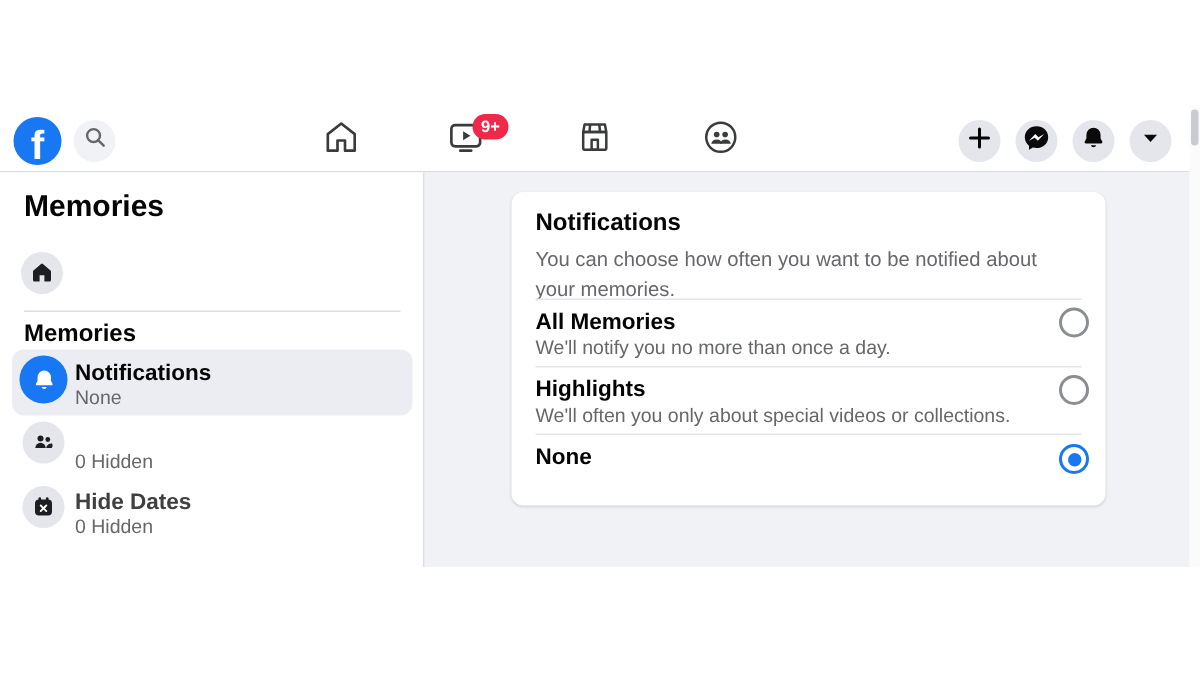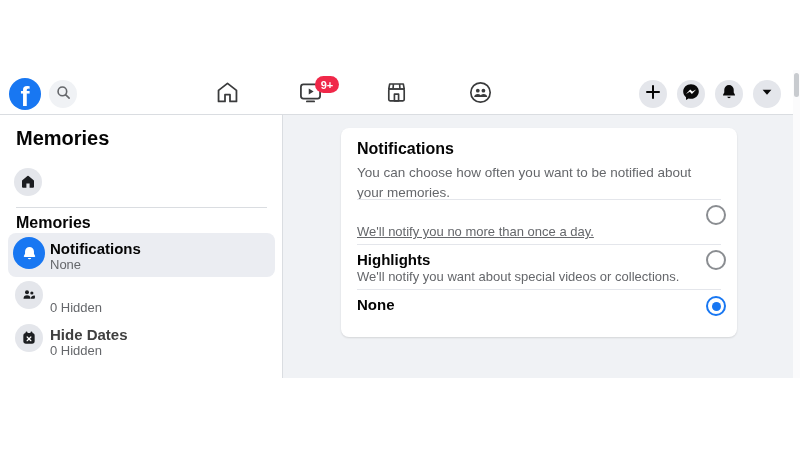--- a/index.html
+++ b/index.html
@@ -84,21 +84,21 @@
   .card {
     left:341px; top:128px; width:396px; height:209px; background:#fff;
     border-radius:8px; box-shadow:0 1px 2px rgba(0,0,0,0.12);
   }
   .card-title { left:357px; top:140px; font-size:16px; font-weight:bold; color:#050505; }
   .card-desc  { left:357px; top:163px; width:352px; font-size:13.5px; line-height:1.45; color:#65676B; }
   .opt-divider { left:357px; width:364px; height:1px; background:#E4E6EB; }
   .d1 { top:199px; } .d2 { top:244px; } .d3 { top:289px; }
   .opt-label { font-size:15px; font-weight:600; color:#050505; left:357px; }
   .opt-sub   { font-size:13px; color:#65676B; left:357px; }
-  .o1l { top:206px; } .o1s { top:224px;text-decoration:underline; }
+  .o1l { top:206px; } .o1s { top:224px; }
   .o2l { top:251px; } .o2s { top:269px; }
   .o3l { top:296px; } .o3s { top:314px; }
   .radio {
     width:20px; height:20px; border-radius:50%; border:2px solid #8A8D91; background:#fff;
   }
   .radio.checked { border:2.5px solid #1877F2; display:flex; align-items:center; justify-content:center; }
   .radio.checked::after { content:""; width:9px; height:9px; border-radius:50%; background:#1877F2; }
   .r1 { left:706px; top:205px; } .r2 { left:706px; top:250px; } .r3 { left:706px; top:296px; }
 </style>
 </head>
@@ -252,25 +252,26 @@
       </svg>
   </div>
   <div class="abs dates-label">Hide Dates</div>
   <div class="abs dates-sub">0 Hidden</div>
 
   <div class="abs card"></div>
   <div class="abs card-title">Notifications</div>
   <div class="abs card-desc">You can choose how often you want to be notified about your memories.</div>
 
   <div class="abs opt-divider d1"></div>
+  <div class="abs opt-label o1l">All Memories</div>
   <div class="abs opt-sub o1s">We'll notify you no more than once a day.</div>
   <div class="abs radio r1"></div>
 
   <div class="abs opt-divider d2"></div>
   <div class="abs opt-label o2l">Highlights</div>
-  <div class="abs opt-sub o2s">We'll notify you want about special videos or collections.</div>
+  <div class="abs opt-sub o2s">We'll often you only about special videos or collections.</div>
   <div class="abs radio r2"></div>
 
   <div class="abs opt-divider d3"></div>
   <div class="abs opt-label o3l">None</div>
   <div class="abs radio checked r3"></div>
 
 </div>
 
 </body></html>

